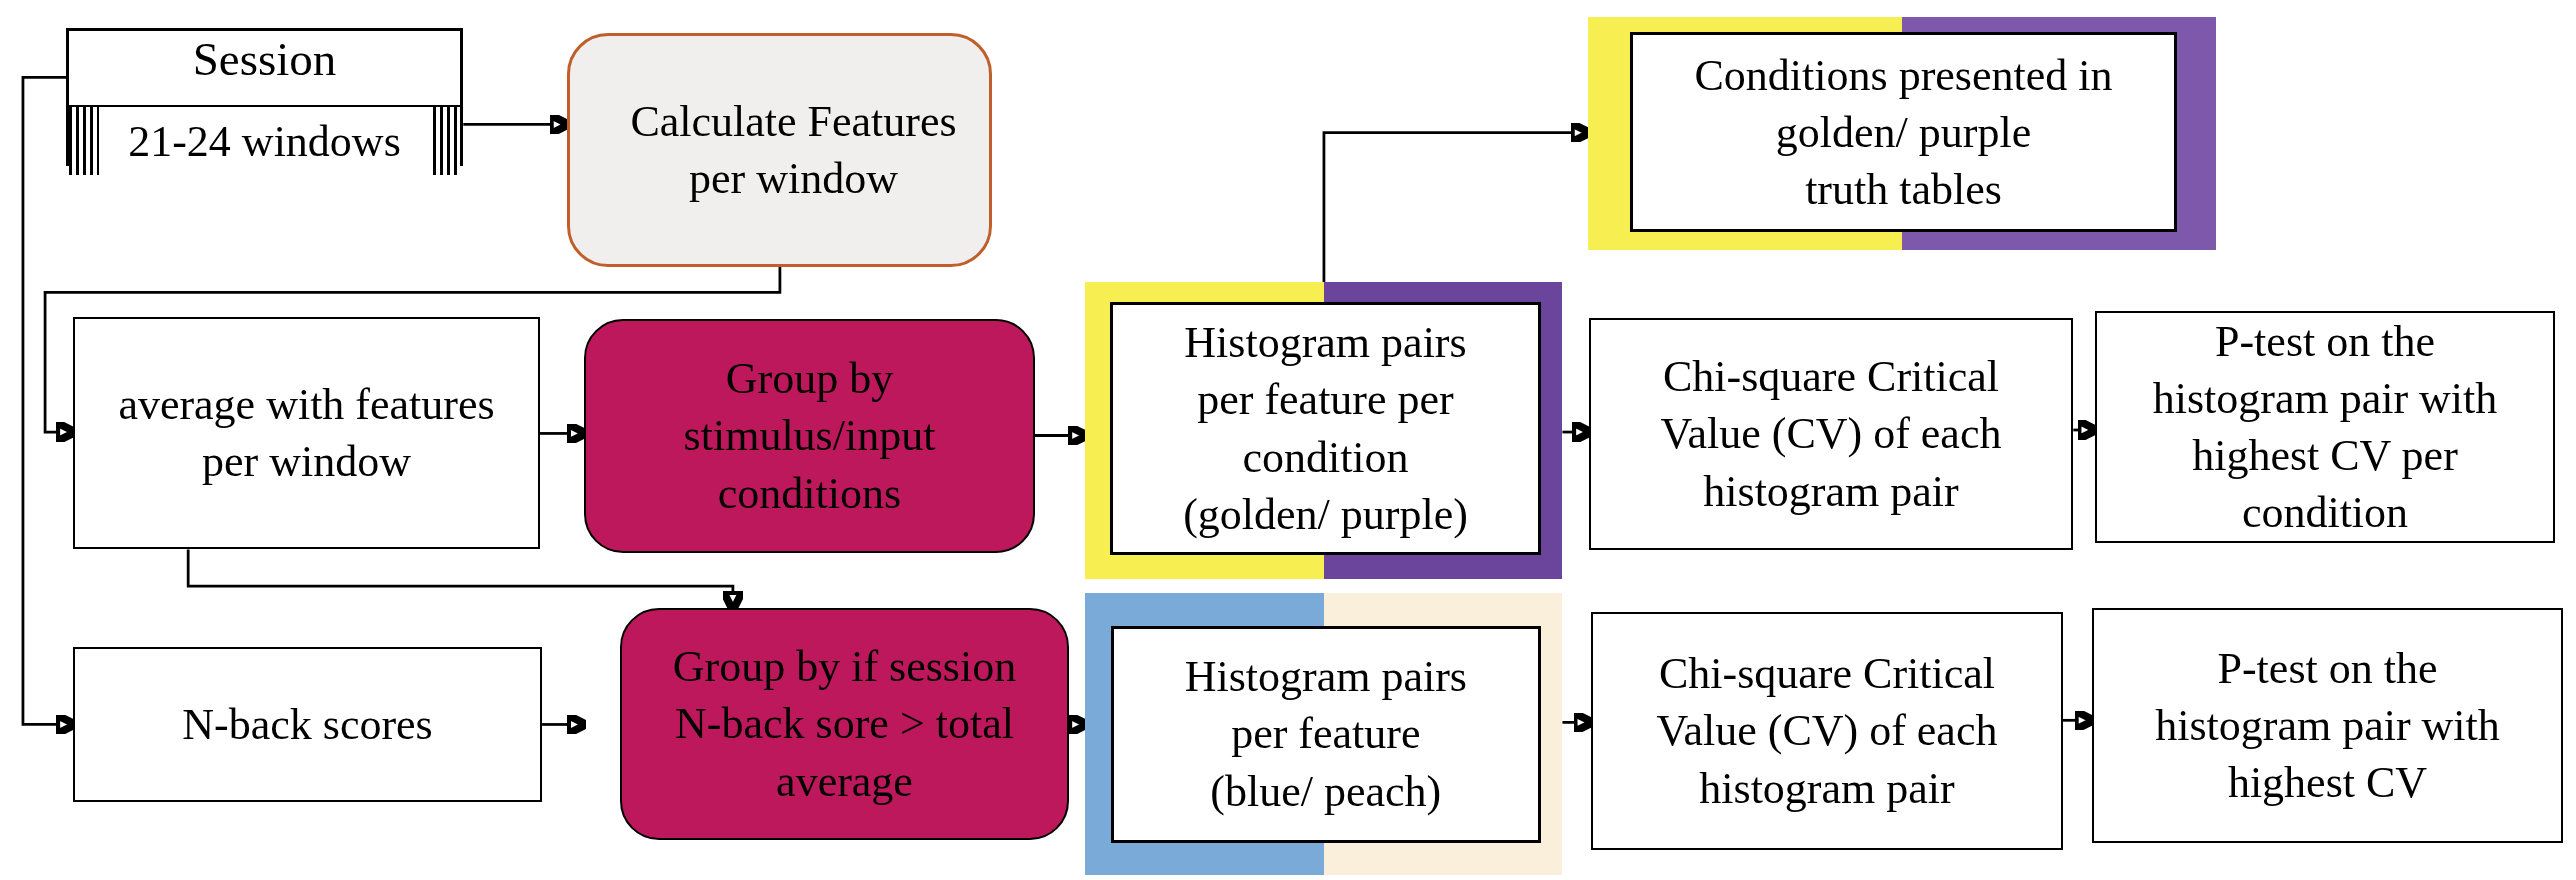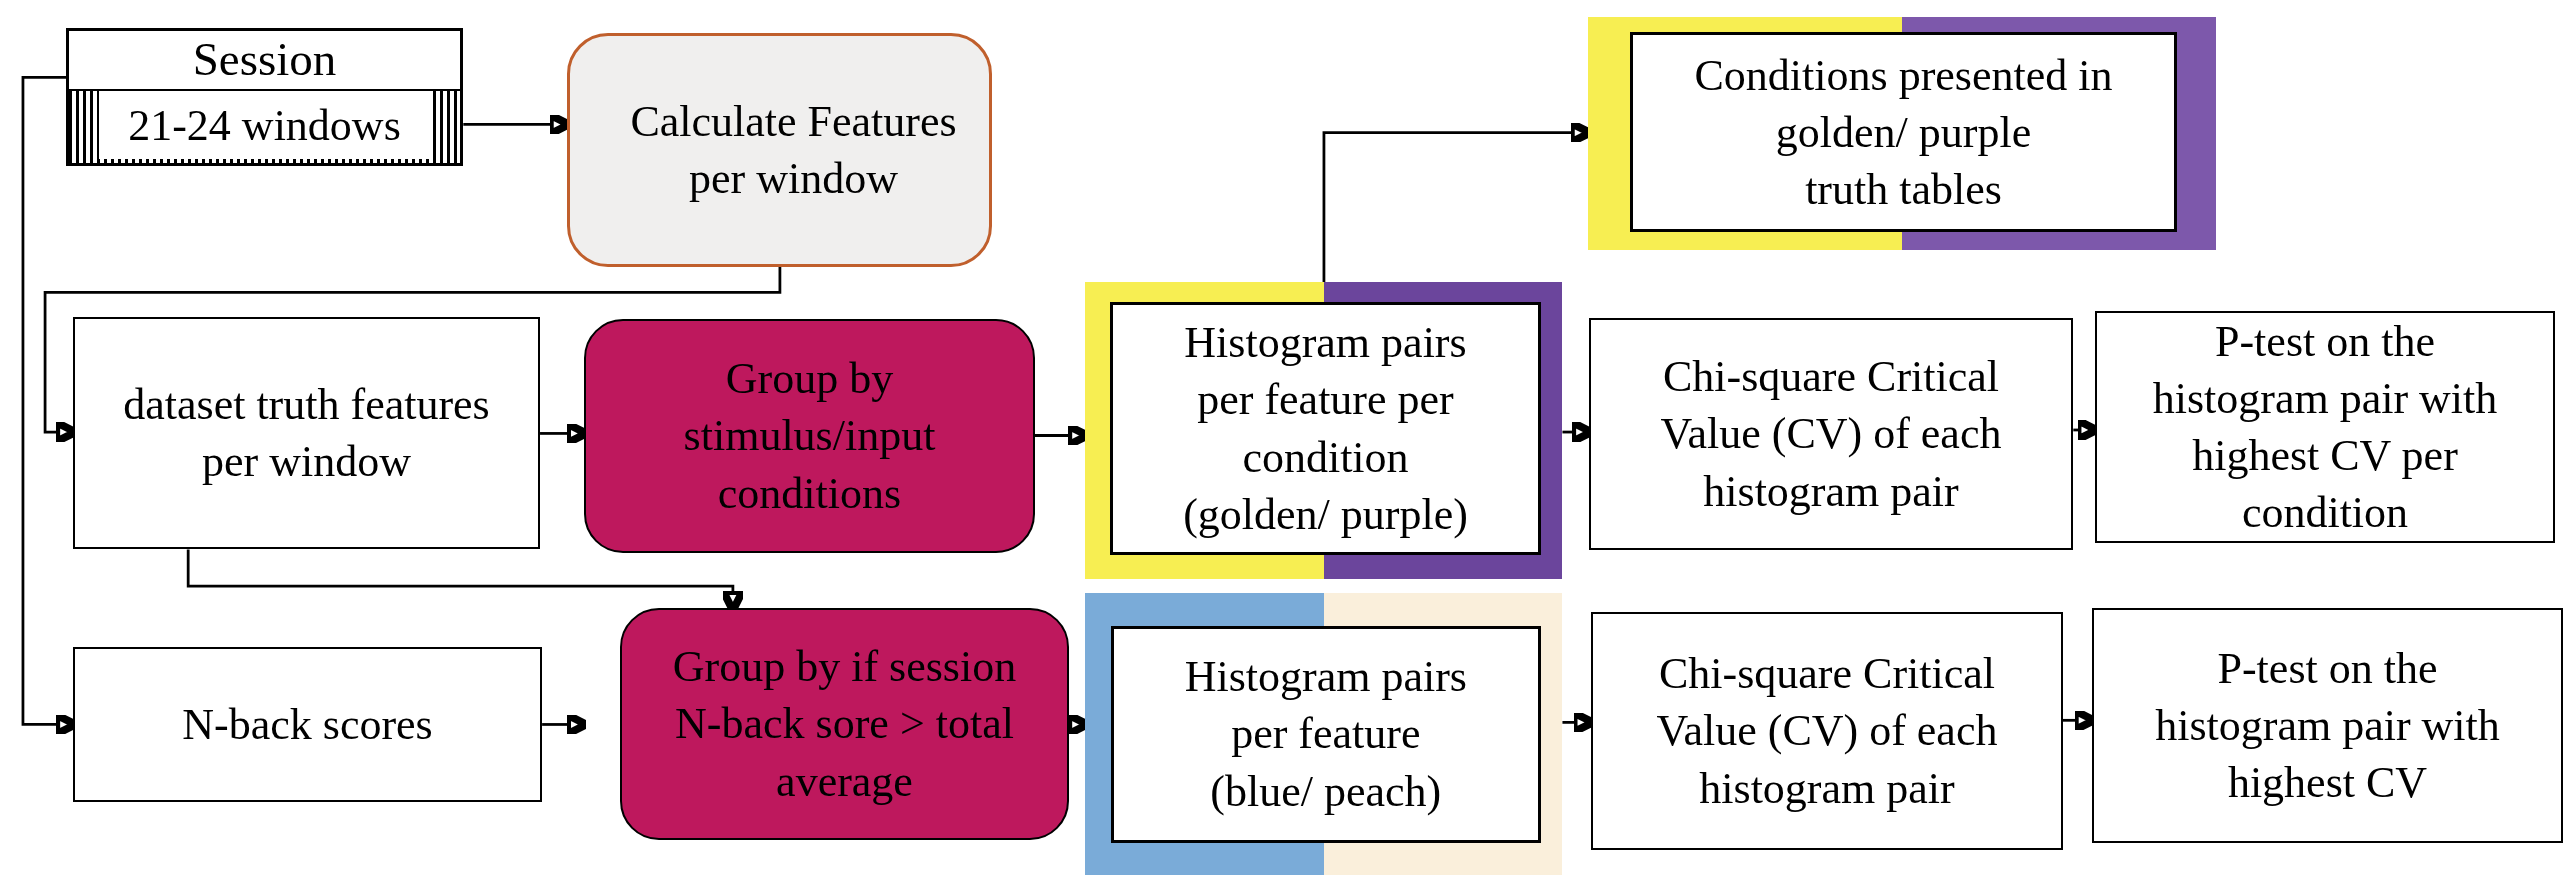--- a/index.html
+++ b/index.html
@@ -32,21 +32,21 @@
   .colored{z-index:1;padding-left:6px;}
   .inner{
     position:absolute;
     background:#fff;border:3.5px solid #000;
     display:flex;align-items:center;justify-content:center;
     text-align:center;box-sizing:border-box;
   }
   
   .session{
     flex-direction:column;align-items:stretch;justify-content:flex-start;
-    background:#fff;border:3.5px solid #000;padding:0;
+    background:#fff;border:3.5px solid #000;padding:0;gap:16px;
   }
   .session-title{
     height:58px;display:flex;align-items:center;justify-content:center;
     font-size:47px;
   }
   .session-stripes{
     flex:1;
     border-top:2.8px solid #000;
     background:repeating-linear-gradient(90deg,#000 0 2.8px,#fff 2.8px 7px);
     display:flex;align-items:flex-start;justify-content:center;
@@ -97,21 +97,21 @@
 
   <div class="box colored" style="left:1588px;top:17.3px;width:628px;height:233px;background:linear-gradient(90deg,var(--golden) 0 50%,var(--purple-top) 50% 100%)">
     <div class="inner" style="left:42px;top:15px;right:39px;bottom:18px">
       <span class="lbl">Conditions presented in
 golden/ purple
 truth tables</span>
     </div>
   </div>
 
   <div class="box plain" style="left:73px;top:317px;width:467px;height:232px">
-    <span class="lbl">dataset truth features
+    <span class="lbl">average with features
 per window</span>
   </div>
 
   <div class="box rounded" style="left:584px;top:319px;width:451px;height:234px">
     <span class="lbl">Group by
 stimulus/input
 conditions</span>
   </div>
 
   <div class="box colored" style="left:1085px;top:282px;width:477px;height:297px;background:linear-gradient(90deg,var(--golden) 0 50%,var(--purple-mid) 50% 100%)">

